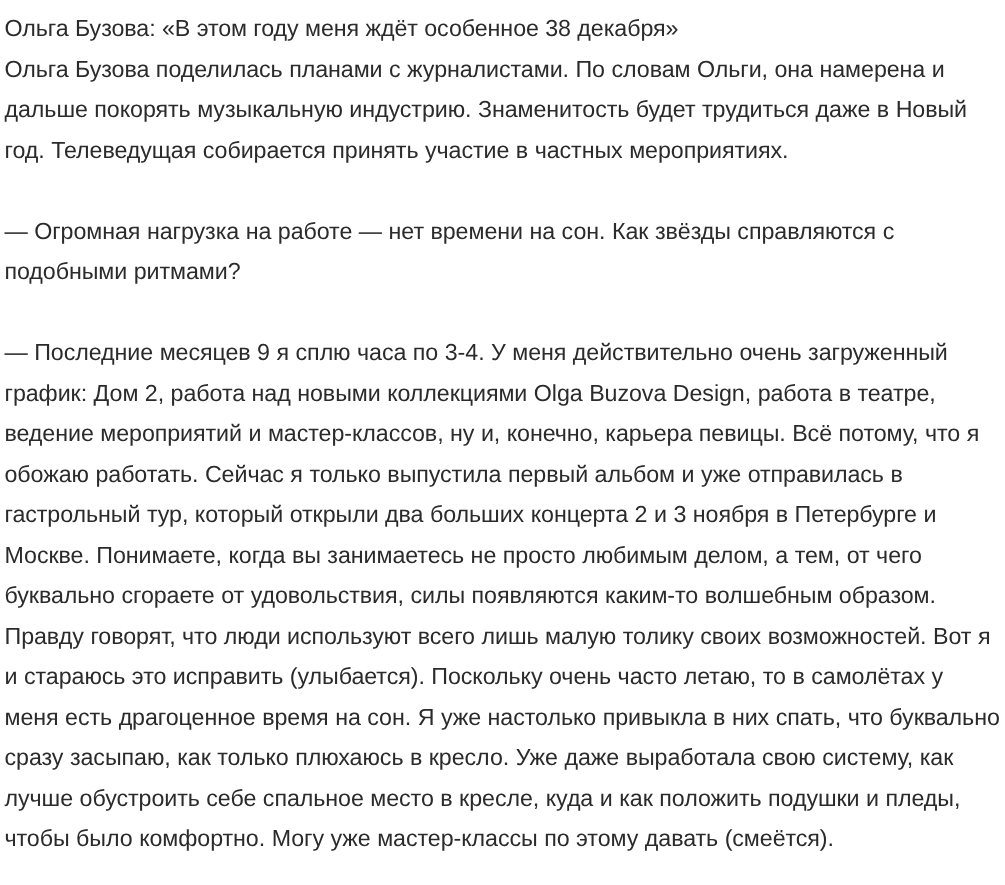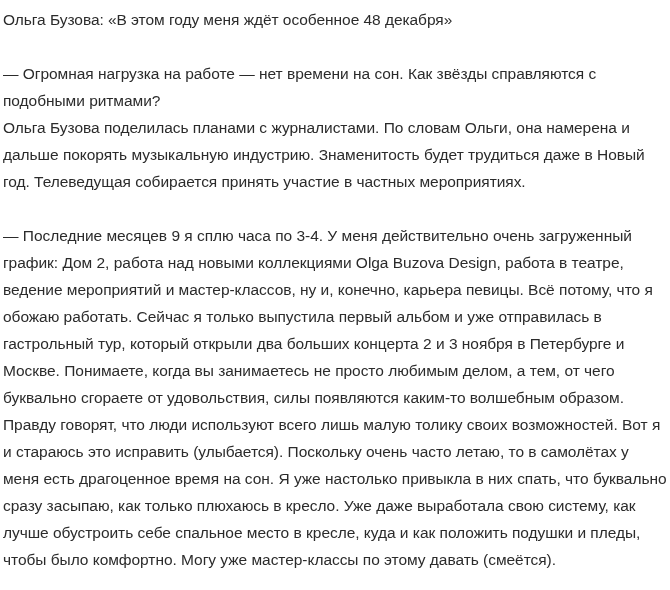--- a/index.html
+++ b/index.html
@@ -39,21 +39,21 @@
   }
   .para.spaced {
     margin-top: 27px;
   }
 </style>
 </head>
 <body>
 
 <article class="article">
 
-  <h1 class="headline">Ольга Бузова: «В этом году меня ждёт особенное 48 декабря»</h1>
+  <h1 class="headline">Ольга Бузова: «В этом году меня ждёт особенное 38 декабря»</h1>
+
+  <p class="para">Ольга Бузова поделилась планами с журналистами. По словам Ольги, она намерена и дальше покорять музыкальную индустрию. Знаменитость будет трудиться даже в Новый год. Телеведущая собирается принять участие в частных мероприятиях.</p>
 
   <p class="para spaced">—  Огромная нагрузка на работе — нет времени на сон. Как звёзды справляются с подобными ритмами?</p>
-
-  <p class="para">Ольга Бузова поделилась планами с журналистами. По словам Ольги, она намерена и дальше покорять музыкальную индустрию. Знаменитость будет трудиться даже в Новый год. Телеведущая собирается принять участие в частных мероприятиях.</p>
 
   <p class="para spaced">— Последние месяцев 9 я сплю часа по 3-4. У меня действительно очень загруженный график: Дом 2, работа над новыми коллекциями Olga Buzova Design, работа в театре, ведение мероприятий и мастер-классов, ну и, конечно, карьера певицы. Всё потому, что я обожаю работать. Сейчас я только выпустила первый альбом и уже отправилась в гастрольный тур, который открыли два больших концерта 2 и 3 ноября в Петербурге и Москве. Понимаете, когда вы занимаетесь не просто любимым делом, а тем, от чего буквально сгораете от удовольствия, силы появляются каким-то волшебным образом. Правду говорят, что люди используют всего лишь малую толику своих возможностей. Вот я и стараюсь это исправить (улыбается). Поскольку очень часто летаю, то в самолётах у меня есть драгоценное время на сон. Я уже настолько привыкла в них спать, что буквально сразу засыпаю, как только плюхаюсь в кресло. Уже даже выработала свою систему, как лучше обустроить себе спальное место в кресле, куда и как положить подушки и пледы, чтобы было комфортно. Могу уже мастер-классы по этому давать (смеётся).</p>
 
 </article>
 
 </body></html>

